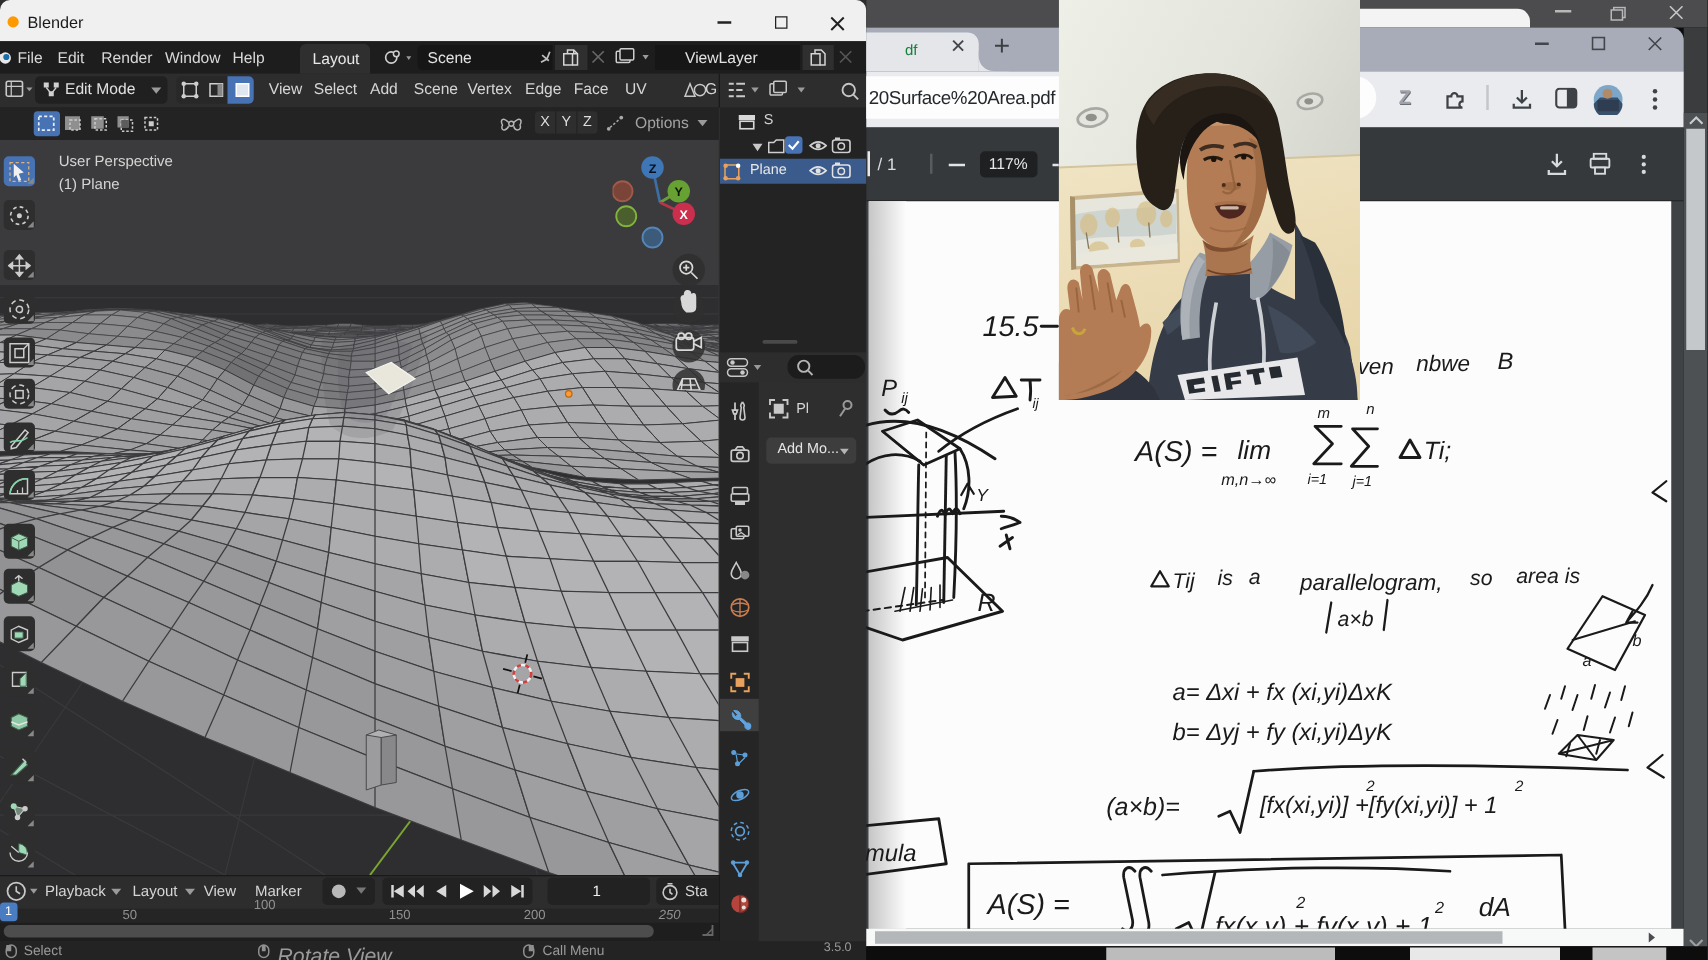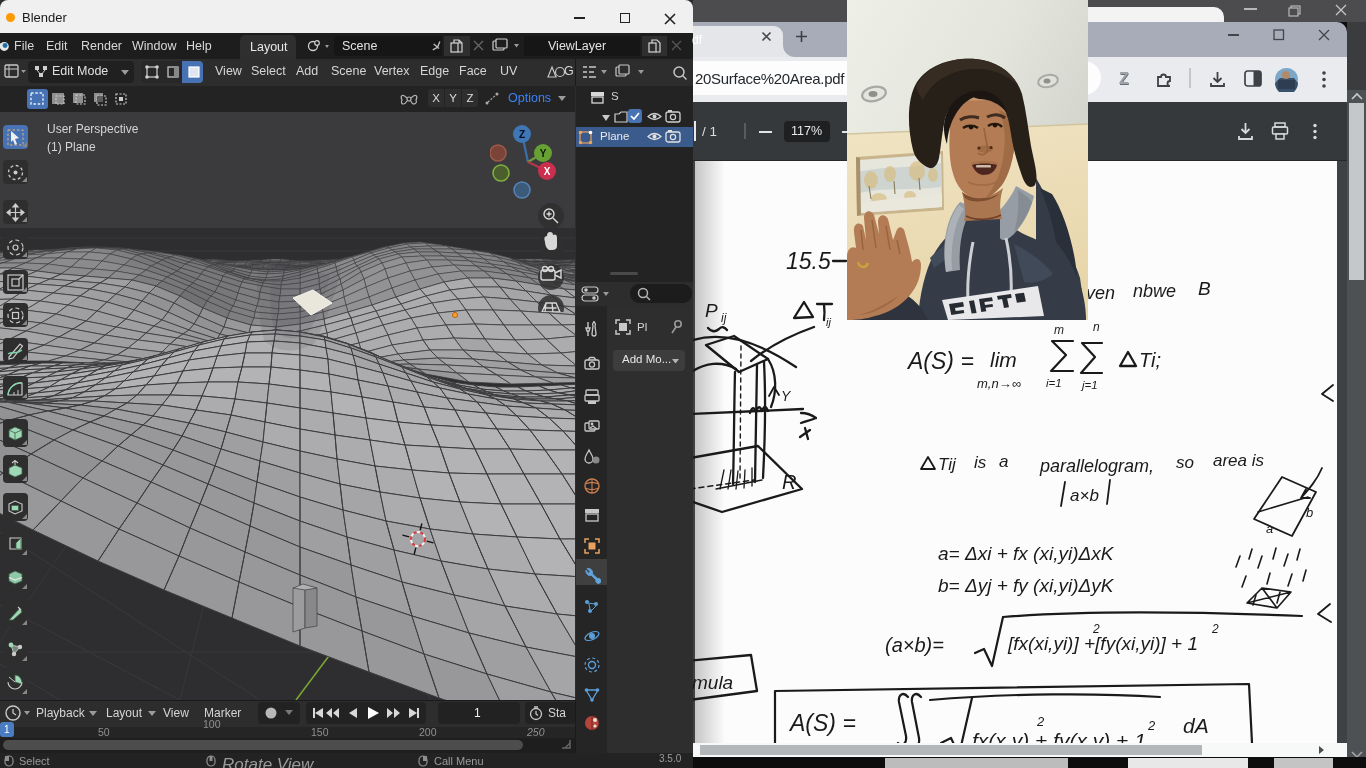--- a/index.html
+++ b/index.html
@@ -145,21 +145,21 @@
     <path d="M13,9C18,4 20,7 18,11C20,15 14,17 13,12" fill="none" stroke="#b5b5b5" stroke-width="1.2"></path>
   </svg>
 <div class="a tx" style="left:428px;top:89px;width:16px;height:18px;background:#2e2e2e;border-radius:3px 0 0 3px;text-align:center;font-size:11.5px;color:#ddd;line-height:19px;">X</div>
 <div class="a tx" style="left:445px;top:89px;width:16px;height:18px;background:#2e2e2e;text-align:center;font-size:11.5px;color:#ddd;line-height:19px;">Y</div>
 <div class="a tx" style="left:462px;top:89px;width:16px;height:18px;background:#2e2e2e;border-radius:0 3px 3px 0;text-align:center;font-size:11.5px;color:#ddd;line-height:19px;">Z</div>
 <svg class="a" style="left:483px;top:90px" width="18" height="17">
     <circle cx="4" cy="13" r="1.5" fill="#aaa"></circle>
     <circle cx="14" cy="4" r="1.5" fill="#aaa"></circle>
     <path d="M5,12L13,5" stroke="#aaa" stroke-width="1.2" stroke-dasharray="2 1.5"></path>
   </svg>
-<div class="tx" style="left:508px;top:91px;font-size:12.5px;color:#3b82f6;">Options</div>
+<div class="tx" style="left:508px;top:91px;font-size:12.5px;color:#a3a3a3;">Options</div>
 <svg class="a" style="left:556px;top:94px" width="12" height="10">
     <path d="M2,2l8,0l-4,5z" fill="#9a9a9a"></path>
   </svg>
 
 <div class="a" style="left:0;top:112px;width:575px;height:588px;background:#3b3b3d;overflow:hidden;">
 <svg width="575" height="588" viewBox="0 0 575 588">
 <rect width="575" height="116" fill="#3b3b3d"></rect>
 <rect y="116" width="575" height="472" fill="#2e2e30"></rect>
 <g stroke="#38383b" stroke-width="1">
 <path d="M218,163 L-300,588"></path>
@@ -1784,21 +1784,21 @@
     <path d="M2,2L12,12M12,2L2,12" stroke="#c5c5c5" stroke-width="1.3"></path>
   </svg>
 
 <div class="a" style="left:1086px;top:7px;width:138px;height:15px;background:#f2f3f2;border-radius:0 10px 0 0;"></div>
 
 <div class="a" style="left:693px;top:22px;width:654px;height:35px;background:#a7acb8;border-radius:0 10px 0 0;"></div>
 
 <div class="a" style="left:693px;top:26px;width:90px;height:31px;background:#e4e6e9;border-radius:0 9px 0 0;"></div>
 <div class="a" style="left:783px;top:45px;width:12px;height:12px;background:#e4e6e9;"></div>
 <div class="a" style="left:783px;top:41px;width:24px;height:16px;background:#a7acb8;border-radius:0 0 0 12px;"></div>
-<div class="tx" style="left:672px;top:33px;font-size:12px;color:#ffffff;padding-left:20px;">df</div>
+<div class="tx" style="left:704px;top:33px;font-size:12px;color:#15803d;padding-left:20px;">df</div>
 <svg class="a" style="left:761px;top:31px" width="11" height="11">
     <path d="M1.5,1.5L9.5,9.5M9.5,1.5L1.5,9.5" stroke="#45484d" stroke-width="1.6"></path>
   </svg>
 <svg class="a" style="left:795px;top:30px" width="13" height="13">
     <path d="M6.5,1V12M1,6.5H12" stroke="#3c4043" stroke-width="1.6"></path>
   </svg>
 
 <div class="a" style="left:1228px;top:34px;width:11px;height:1.6px;background:#42464b;"></div>
 <svg class="a" style="left:1273px;top:29px" width="12" height="12">
     <rect x="1" y="1" width="9.5" height="9.5" fill="none" stroke="#42464b" stroke-width="1.3"></rect>

